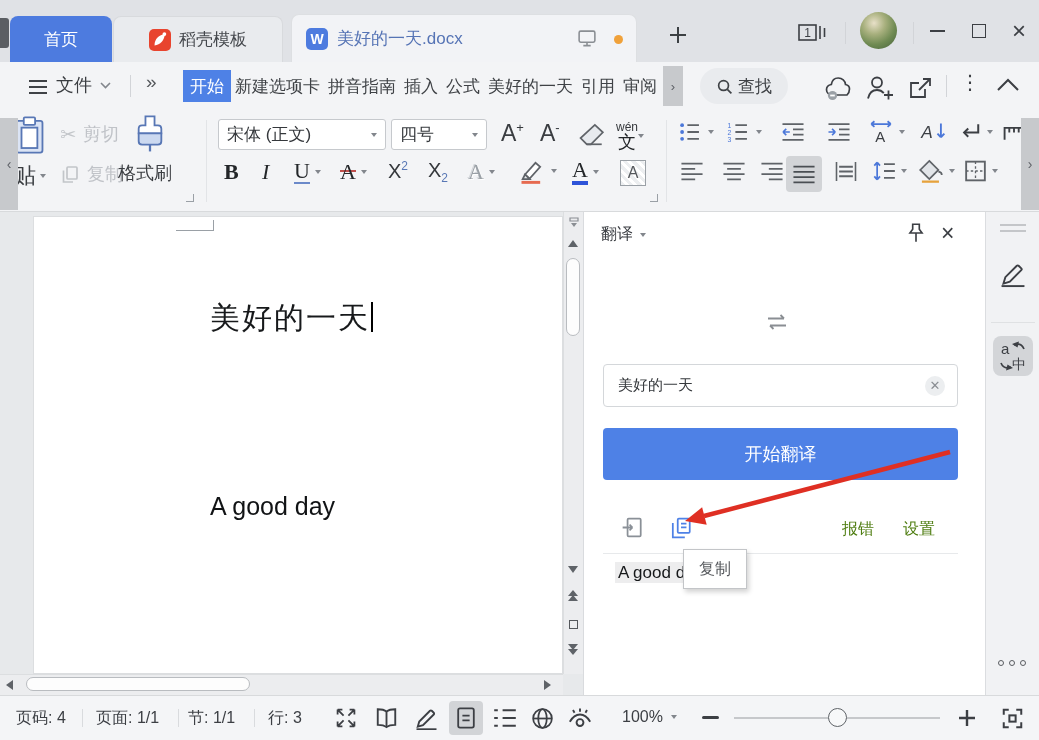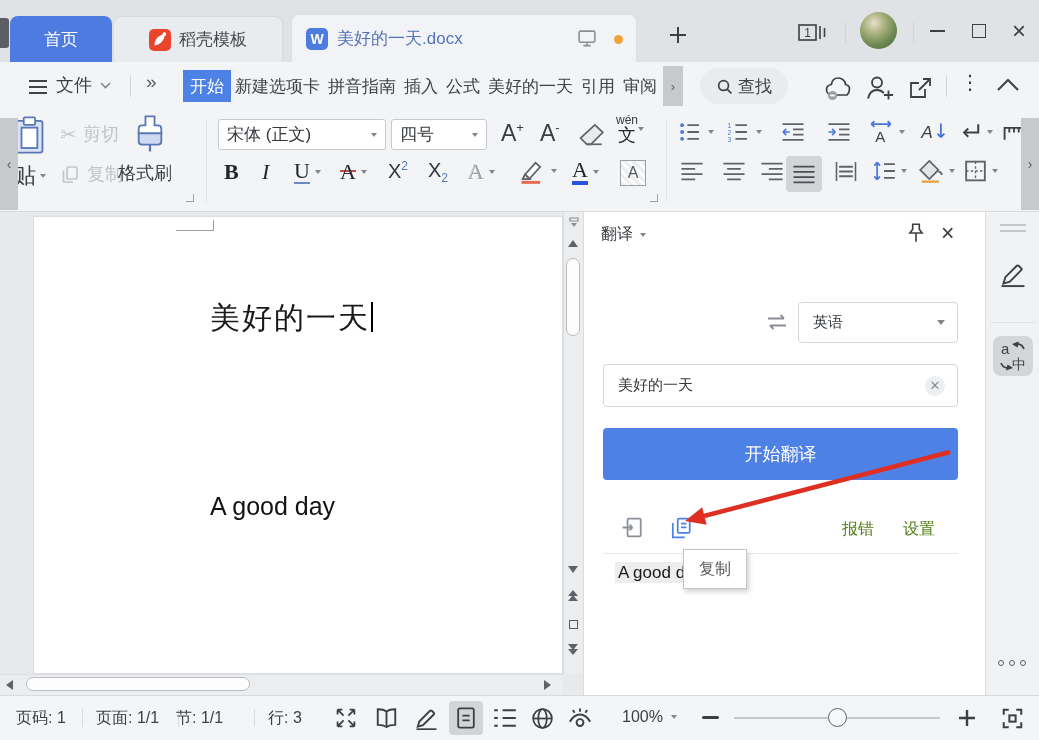--- a/index.html
+++ b/index.html
@@ -243,21 +243,21 @@
     </div>
     <div class="abs" style="left:540px;top:10px;font-size:23px;color:#3a3d41">
       <span>A</span><sup style="font-size:13px;color:#35383c">-</sup>
     </div>
     <div class="abs" style="left:578px;top:12px">
       <svg width="28" height="24" viewBox="0 0 24 21" stroke="#5f6368" stroke-width="1.5" fill="none">
         <path d="M14.5 2.5l7 6.5L11 19.5H7.5L2 14z" fill="#e7eaee"></path>
           <path d="M7.5 19.5h13"></path>
       </svg>
     </div>
-    <div class="abs flex" style="left:616px;top:4px;">
+    <div class="abs flex" style="left:616px;top:11px;">
       <span style="display:inline-flex;flex-direction:column;align-items:center;line-height:1">
         <span style="font-size:12px;color:#35383c">wén</span>
         <span style="font-size:18px;color:#232629">文</span>
       </span>
       <span class="caret sm"></span>
     </div>
 
     <div class="abs bletter" style="left:224px;top:49px;font-weight:bold"><span class="bletter" style="font-weight:bold">B</span></div>
     <div class="abs" style="left:262px;top:49px"><span class="bletter" style="font-style:italic">I</span></div>
     <div class="abs flex" style="left:294px;top:49px;gap:5px">
@@ -458,24 +458,20 @@
       </svg>
     </div>
     <div class="abs" style="left:357px;top:8px;font-size:23px;color:#3c3f44;font-weight:300">×</div>
 
     <div class="abs" style="left:181px;top:100px">
       <svg width="24" height="20" viewBox="0 0 24 20" fill="none" stroke="#8a8e93" stroke-width="1.8">
         <path d="M3 6.5h16M19 6.5l-3.5-3.5"></path>
           <path d="M21 13.5H5M5 13.5L8.5 17"></path>
       </svg>
     </div>
-    <div class="abs langbox" style="left:214px;top:90px;width:160px">
-      <span>英语</span>
-        <span class="caret"></span>
-    </div>
 
     <div class="abs langbox" style="left:19px;top:152px;width:355px;height:43px">
       <span>美好的一天</span>
       <span style="width:20px;height:20px;border-radius:50%;background:#eceef0;color:#8a8e93;font-size:13px;display:flex;align-items:center;justify-content:center">✕</span>
     </div>
 
     <div id="trans-btn" class="abs">
       <span>开始翻译</span>
     </div>
 
@@ -524,25 +520,25 @@
       </svg>
     </div>
     <div class="abs flex" style="left:12px;top:448px;gap:5px">
       <span style="width:6px;height:6px;border:1.4px solid #5a5d61;border-radius:50%"></span>
       <span style="width:6px;height:6px;border:1.4px solid #5a5d61;border-radius:50%"></span>
       <span style="width:6px;height:6px;border:1.4px solid #5a5d61;border-radius:50%"></span>
     </div>
   </div>
 
   <div id="statusbar" class="abs">
-    <span class="abs stat" style="left:16px;top:12px">页码: 1</span>
+    <span class="abs stat" style="left:16px;top:12px">页码: 4</span>
     <div class="abs sdiv" style="left:82px;top:13px"></div>
     <span class="abs stat" style="left:96px;top:12px">页面: 1/1</span>
     <div class="abs sdiv" style="left:178px;top:13px"></div>
-    <span class="abs stat" style="left:176px;top:12px">节: 1/1</span>
+    <span class="abs stat" style="left:188px;top:12px">节: 1/1</span>
     <div class="abs sdiv" style="left:254px;top:13px"></div>
     <span class="abs stat" style="left:268px;top:12px">行: 3</span>
 
     <div class="abs" style="left:334px;top:10px">
       <svg width="24" height="24" viewBox="0 0 20 20" fill="none" stroke="#3c3f44" stroke-width="1.5">
         <path d="M8 8L3 3m0 0v4M3 3h4M12 8l5-5m0 0v4M17 3h-4M12 12l5 5m0 0v-4M17 17h-4M8 12l-5 5m0 0v-4M3 17h4"></path>
       </svg>
     </div>
     <div class="abs" style="left:374px;top:10px">
       <svg width="25" height="24" viewBox="0 0 20 18" fill="none" stroke="#3c3f44" stroke-width="1.5">

